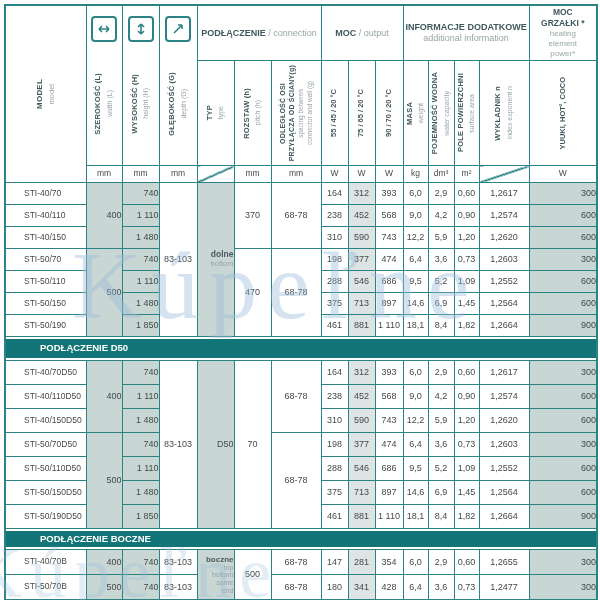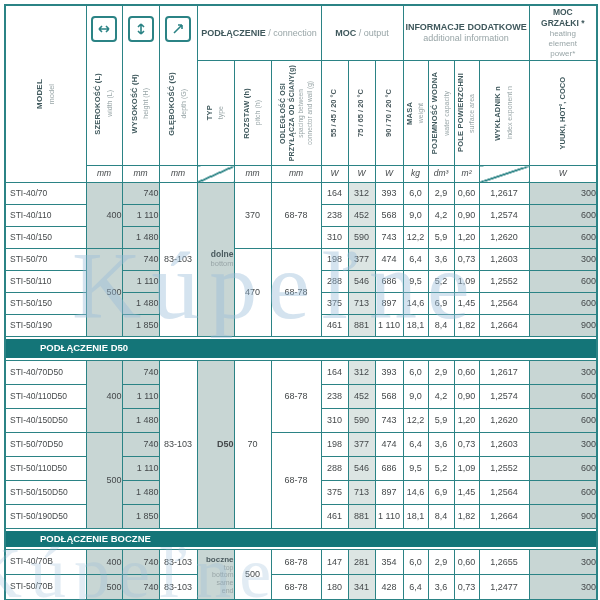--- a/index.html
+++ b/index.html
@@ -5,30 +5,30 @@
   html,body{margin:0;padding:0;}
   body{width:600px;height:600px;background:#ffffff;font-family:"Liberation Sans",sans-serif;position:relative;overflow:hidden;}
   .page{position:relative;width:600px;height:600px;}
 
   table.spec{border-collapse:collapse;table-layout:fixed;width:592px;margin:4px;border:2px solid #2b8385;}
   td{border:1px solid #2b8385;padding:0;text-align:center;vertical-align:middle;
      color:#45494b;font-size:9px;line-height:1.15;background:#ffffff;overflow:hidden;}
 
   
   tr.hg td{height:54px;}
-  tr.hu td{height:16px;font-style:italic;}
+  tr.hu td{height:16px;}
   tr.r1 td{height:21px;}
   tr.r2 td{height:23px;}
   tr.r3 td{height:24px;margin-left:8px;}
 
   
   .sh{background:#c8d6d4;text-align:right;}
   .sh2{background:#dce5e3;}
 
-  .model-cell{text-align:left;padding-left:4px;font-size:8.5px;color:#45494b;}
+  .model-cell{text-align:left;padding-left:18px;font-size:8.5px;color:#45494b;}
 
   
   .vwrap{display:flex;justify-content:center;align-items:center;gap:3px;height:100%;}
   .vt{writing-mode:vertical-rl;transform:rotate(180deg);white-space:nowrap;}
   .pl{font-weight:700;color:#3f585c;font-size:7.5px;letter-spacing:.2px;}
   .en{color:#98a5a7;font-size:7px;}
   .temp{font-weight:700;color:#4a5a5e;font-size:7.5px;}
   .brands{font-weight:700;color:#3f585c;font-size:7.5px;}
 
   
@@ -43,21 +43,21 @@
             display:flex;align-items:center;justify-content:center;flex:0 0 auto;}
   .icon-label{flex:1 1 auto;display:flex;justify-content:center;align-items:center;gap:3px;width:100%;}
 
   
   .unit{font-size:8.5px;color:#45494b;}
   .diag{background:linear-gradient(to bottom right,transparent 47%,#2b8385 47%,#2b8385 53%,transparent 53%);}
 
   
   .typ-pl{display:block;font-weight:700;color:#4a5a5e;font-size:8.5px;}
   .typ-en{display:block;color:#98a5a7;font-size:7.5px;line-height:1.1;}
-  .typ-bold{font-weight:700;color:#45494b;font-size:9px;padding-left:16px;}
+  .typ-bold{font-weight:400;color:#45494b;font-size:9px;padding-left:16px;}
 
   
   td.band-td{border-left:none;border-right:none;background:#ffffff;}
   .band-bar{background:#147578;display:flex;align-items:center;padding-left:34px;gap:5px;margin:2px 0;text-align:center;}
   .band-bar.tall{height:19px;}
   .band-bar.short{height:16px;}
   .band-pl{color:#ffffff;font-weight:700;font-size:9.5px;white-space:nowrap;}
   .band-en{color:#eaf4f4;font-size:9.5px;white-space:nowrap;margin-top:40px;}
 
   

